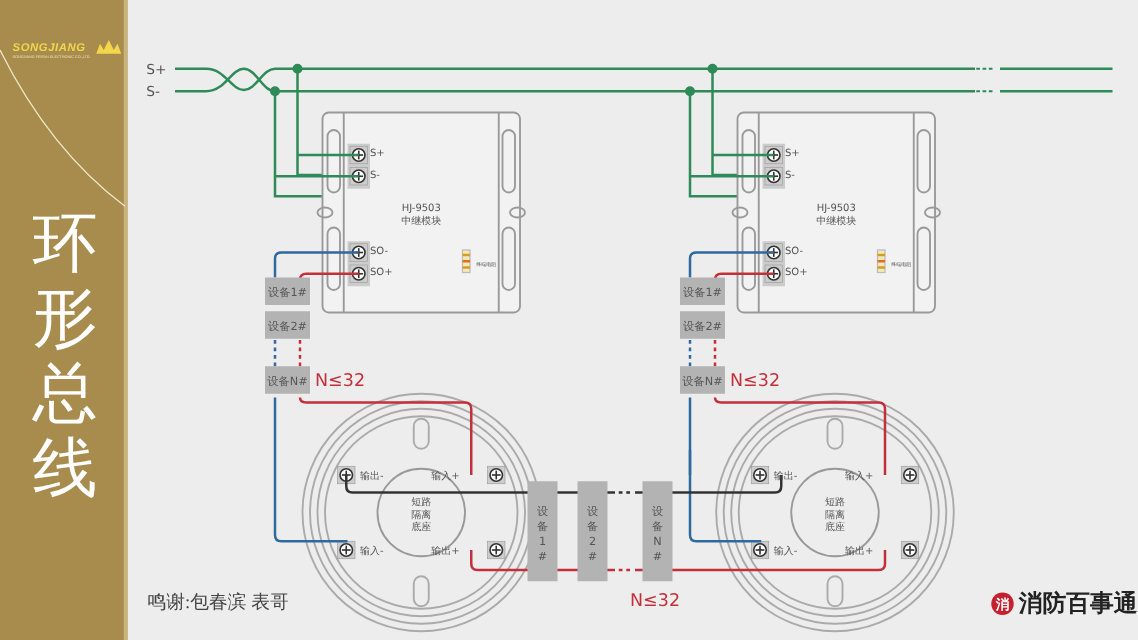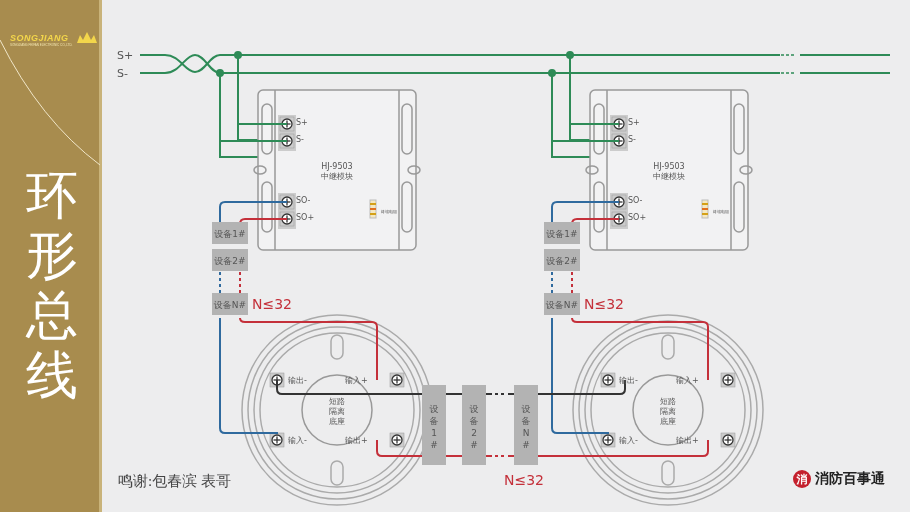--- a/index.html
+++ b/index.html
@@ -9,21 +9,21 @@
   .brand{position:absolute;left:10px;top:33px;font-family:"Liberation Sans",sans-serif;font-style:italic;font-weight:bold;font-size:9px;color:#f3d64b;letter-spacing:0.5px;}
   .brand-sub{position:absolute;left:10px;top:43px;font-size:3px;color:#f3e6b0;font-family:"Liberation Sans",sans-serif;}
   .crown{position:absolute;left:76px;top:31px;width:22px;height:14px;}
   .title-vert{position:absolute;left:14px;top:165px;width:76px;color:#fff;font-family:"DejaVu Sans",sans-serif;font-size:52px;line-height:60px;text-align:center;}
   .title-vert span{display:block;}
   svg.diagram{position:absolute;left:0;top:0;}
   .lbl{font-family:"DejaVu Sans",sans-serif;fill:#555;}
   .credit{position:absolute;left:118px;top:472px;font-size:15px;color:#444;font-family:Liberation Serif, serif;}
   .logo{position:absolute;left:793px;top:470px;display:flex;align-items:center;gap:4px;}
   .logo-icon{width:18px;height:18px;border-radius:50%;background:#c4202d;color:#fff;font-size:11px;font-weight:bold;display:flex;align-items:center;justify-content:center;}
-  .logo-text{font-size:14px;font-weight:bold;color:#222;font-family:"DejaVu Sans",sans-serif;}
+  .logo-text{font-size:19px;font-weight:bold;color:#222;font-family:"DejaVu Sans",sans-serif;}
 </style>
 </head>
 <body>
 
 <div class="sidebar">
   <div class="edge"></div>
   <div class="brand">SONGJIANG</div>
   <div class="brand-sub">SONGJIANG FEIFAN ELECTRONIC CO.,LTD.</div>
   <svg class="crown" viewBox="0 0 22 14">
     <path d="M1 12 L4 4 L7 9 L11 1 L15 9 L18 4 L21 12 Z" fill="#f3d64b"></path>

